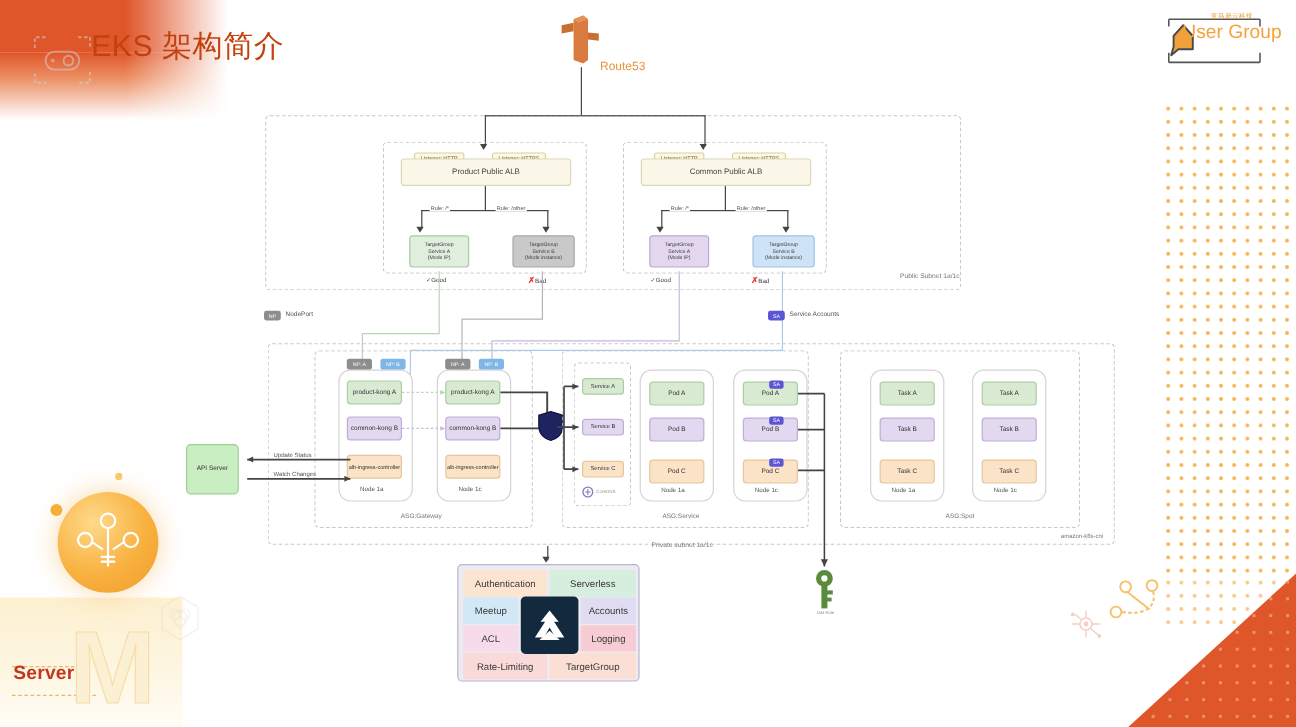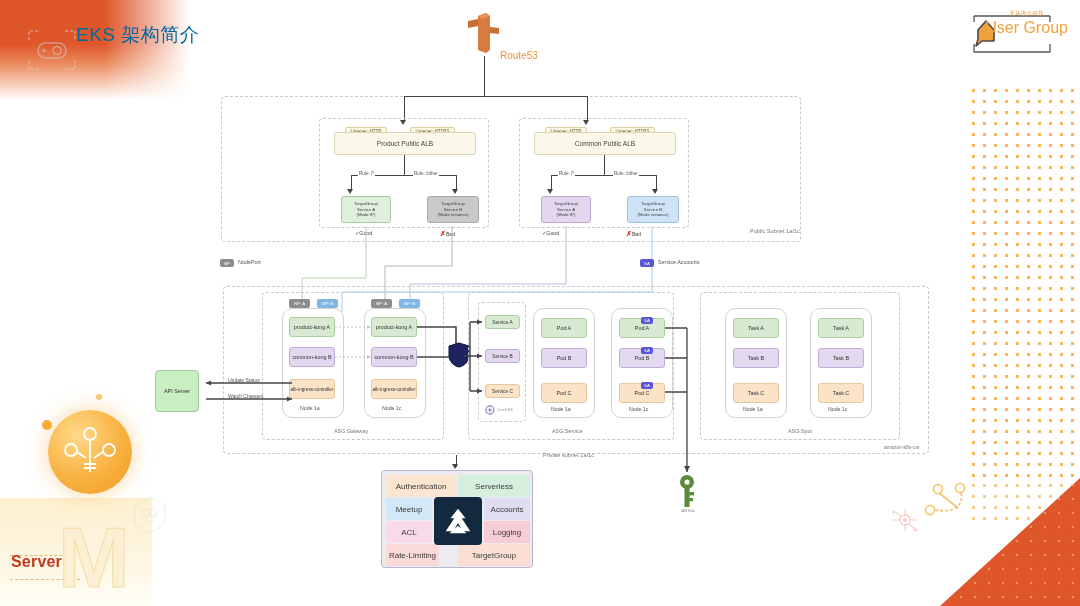--- a/index.html
+++ b/index.html
@@ -89,21 +89,21 @@
     border-top:1px dashed #e8b96a;
   }
   .meetup-dash2{
     position:absolute; left:10px; bottom:26px; width:70px; height:1px;
     border-top:1px dashed #e8b96a;
   }
 
   
   .page-title{
     position:absolute; left:76px; top:22px;
-    font-size:19px; color:#0369a1; font-weight:400; letter-spacing:.5px;
+    font-size:25px; color:#c2410c; font-weight:400; letter-spacing:.5px;
   }
   .ug-logo{ position:absolute; right:14px; top:8px; width:108px; height:52px; }
   .ug-cn{ position:absolute; right:36px; top:10px; font-size:5.5px; color:#e8952f; letter-spacing:.3px;}
   .ug-text{ position:absolute; right:12px; top:19px; font-size:16px; color:#f3a33c; font-weight:500;}
   .dash{ position:absolute; border:1px dashed #c9c9c9; border-radius:4px; }
   .round{ position:absolute; border:1px solid #d4d4d4; border-radius:10px; background:#fff;}
   .lbl{ position:absolute; color:#555; }
   .ln{ position:absolute; background:#444; }
   .lnv{ width:1.4px; }
   .lnh{ height:1.4px; }
@@ -435,21 +435,21 @@
   <div class="ln lnv" style="left:456px; top:455px; height:12px;"></div>
   <div class="arrow-d" style="left:452px; top:464px;"></div>
   <div class="kongbox">
     <div class="kgrid">
       <div class="kcell" style="left:0;   top:0;  width:70px; height:22px; background:#fbe4d0;">Authentication</div>
       <div class="kcell" style="left:72px;top:0;  width:72px; height:22px; background:#d5eedd;">Serverless</div>
       <div class="kcell" style="left:0;   top:23px;width:46px; height:22px; background:#d3e8f7;">Meetup</div>
       <div class="kcell" style="left:98px;top:23px;width:46px; height:22px; background:#e0dcf2;">Accounts</div>
       <div class="kcell" style="left:0;   top:46px;width:46px; height:22px; background:#f8dbeb;">ACL</div>
       <div class="kcell" style="left:98px;top:46px;width:46px; height:22px; background:#f7ccd5;">Logging</div>
-      <div class="kcell" style="left:0;   top:69px;width:53px; height:22px; background:#fad9d9;">Rate-Limiting</div>
+      <div class="kcell" style="left:0;   top:69px;width:70px; height:22px; background:#fad9d9;">Rate-Limiting</div>
       <div class="kcell" style="left:72px;top:69px;width:72px; height:22px; background:#fbdfd4;">TargetGroup</div>
       <div class="klogo">
         <svg viewBox="0 0 34 34" width="32" height="32">
           <path d="M17,4 L25,14 L21,14 L30,28 L22,28 L17,19 L12,28 L4,28 L13,14 L9,14 Z" fill="#ffffff"></path>
           <path d="M8,30 L17,22 L26,30 Z" fill="#ffffff"></path>
         </svg>
       </div>
     </div>
   </div>
 

